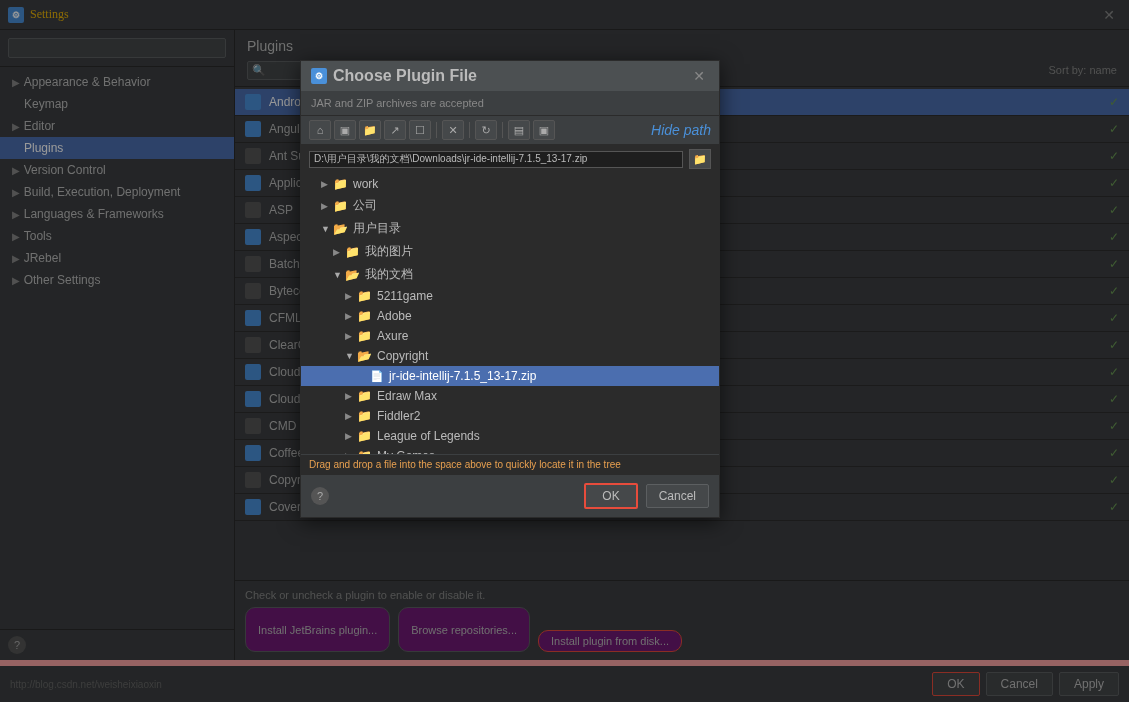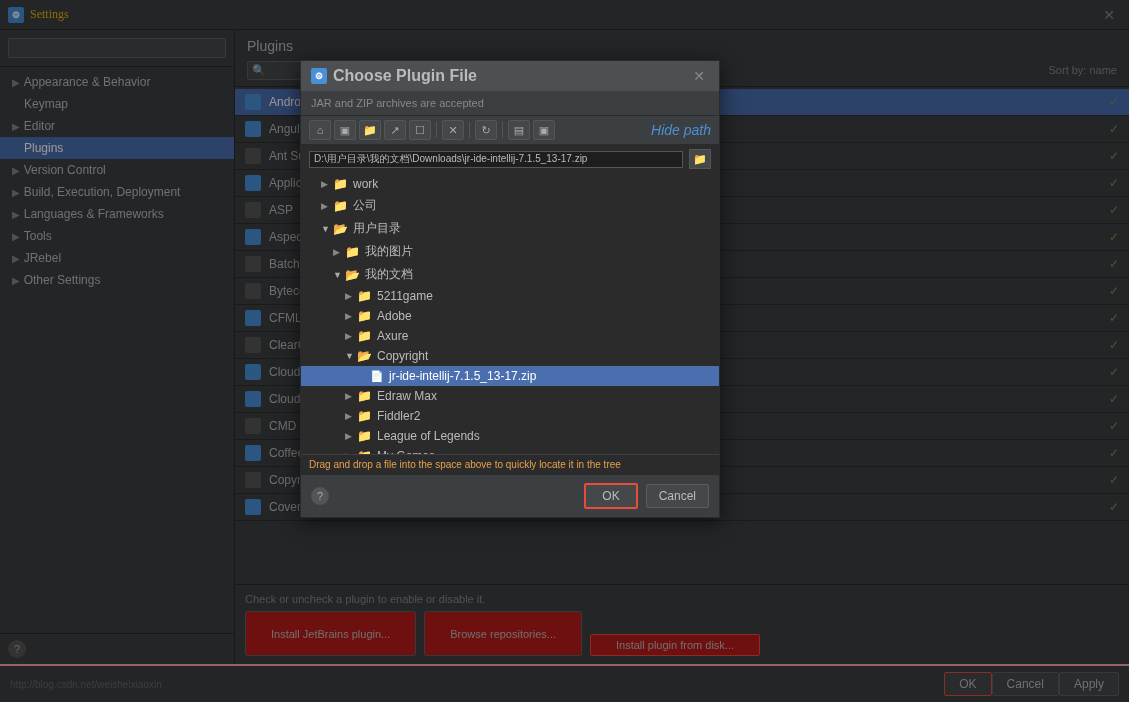--- a/index.html
+++ b/index.html
@@ -266,43 +266,44 @@
       font-size: 11px;
       margin-bottom: 6px;
     }
 
     .footer-buttons {
       display: flex;
       gap: 8px;
     }
 
     .btn {
-      padding: 4px 25px;
+      padding: 4px 12px;
       font-size: 11px;
       border: 1px solid #5c5f61;
-      background: #b91c1c;
-      color: #bbbbbb;
-      cursor: pointer;
-      border-radius: 2px;
+      background: #701a75;
+      color: #bbbbbb;
+      cursor: pointer;
+      border-radius: 10px;
     }
 
     .btn.highlighted {
       border-color: #e74c3c;
       color: #bbbbbb;
       margin-top: 23px;
     }
 
     
     .settings-bottom {
       display: flex;
       justify-content: flex-end;
       align-items: center;
       padding: 6px 10px;
       background: #3c3f41;
-      border-top: 2px solid #fca5a5;
+      border-top: 6px solid #fca5a5;
+      gap: 6px;
       flex-shrink: 0;
     }
 
     .settings-bottom .url-text {
       flex: 1;
       color: #666;
       font-size: 10px;
     }
 
     .bottom-btn {

